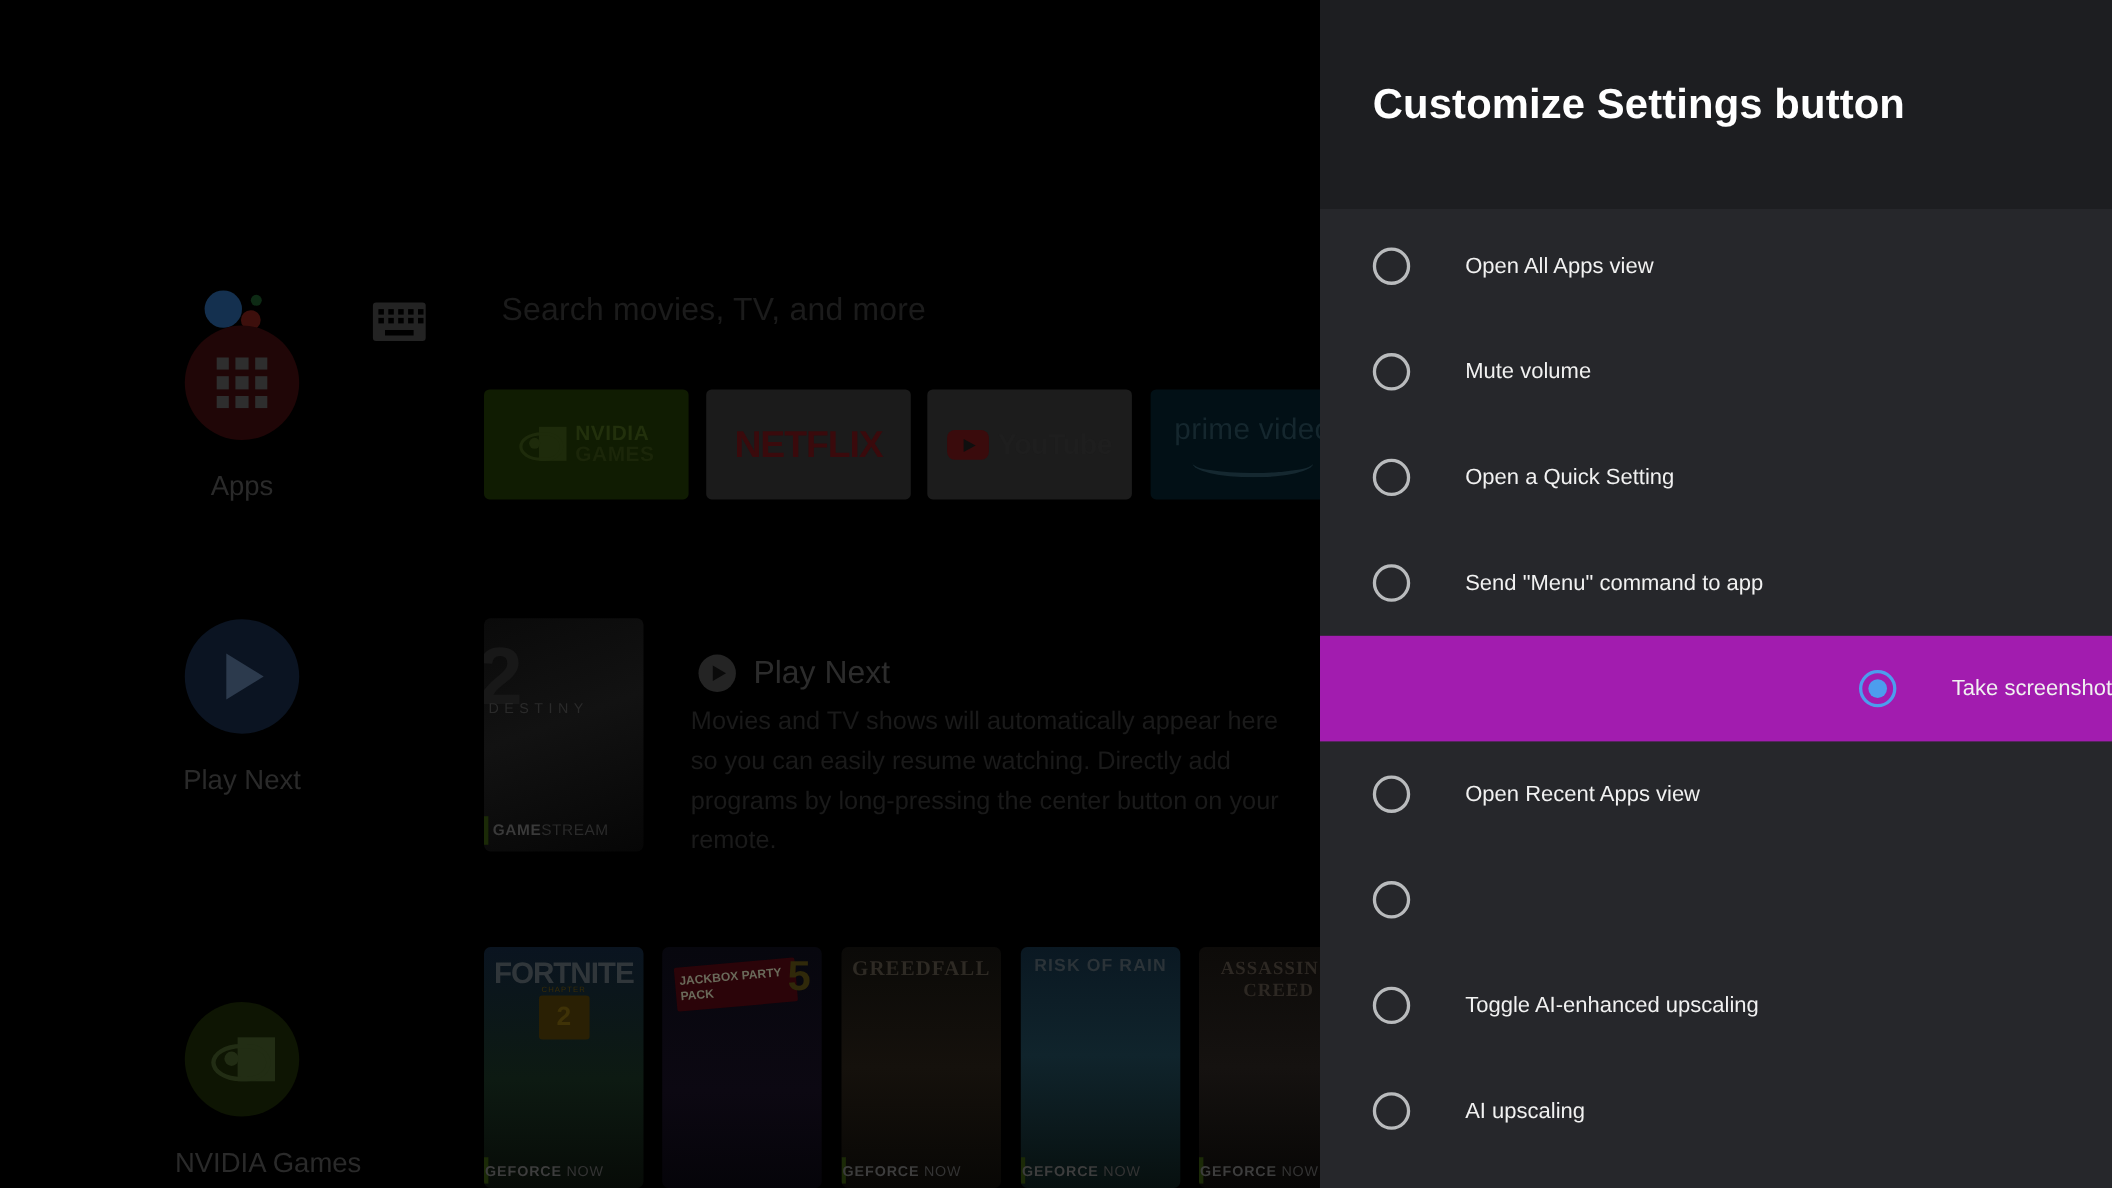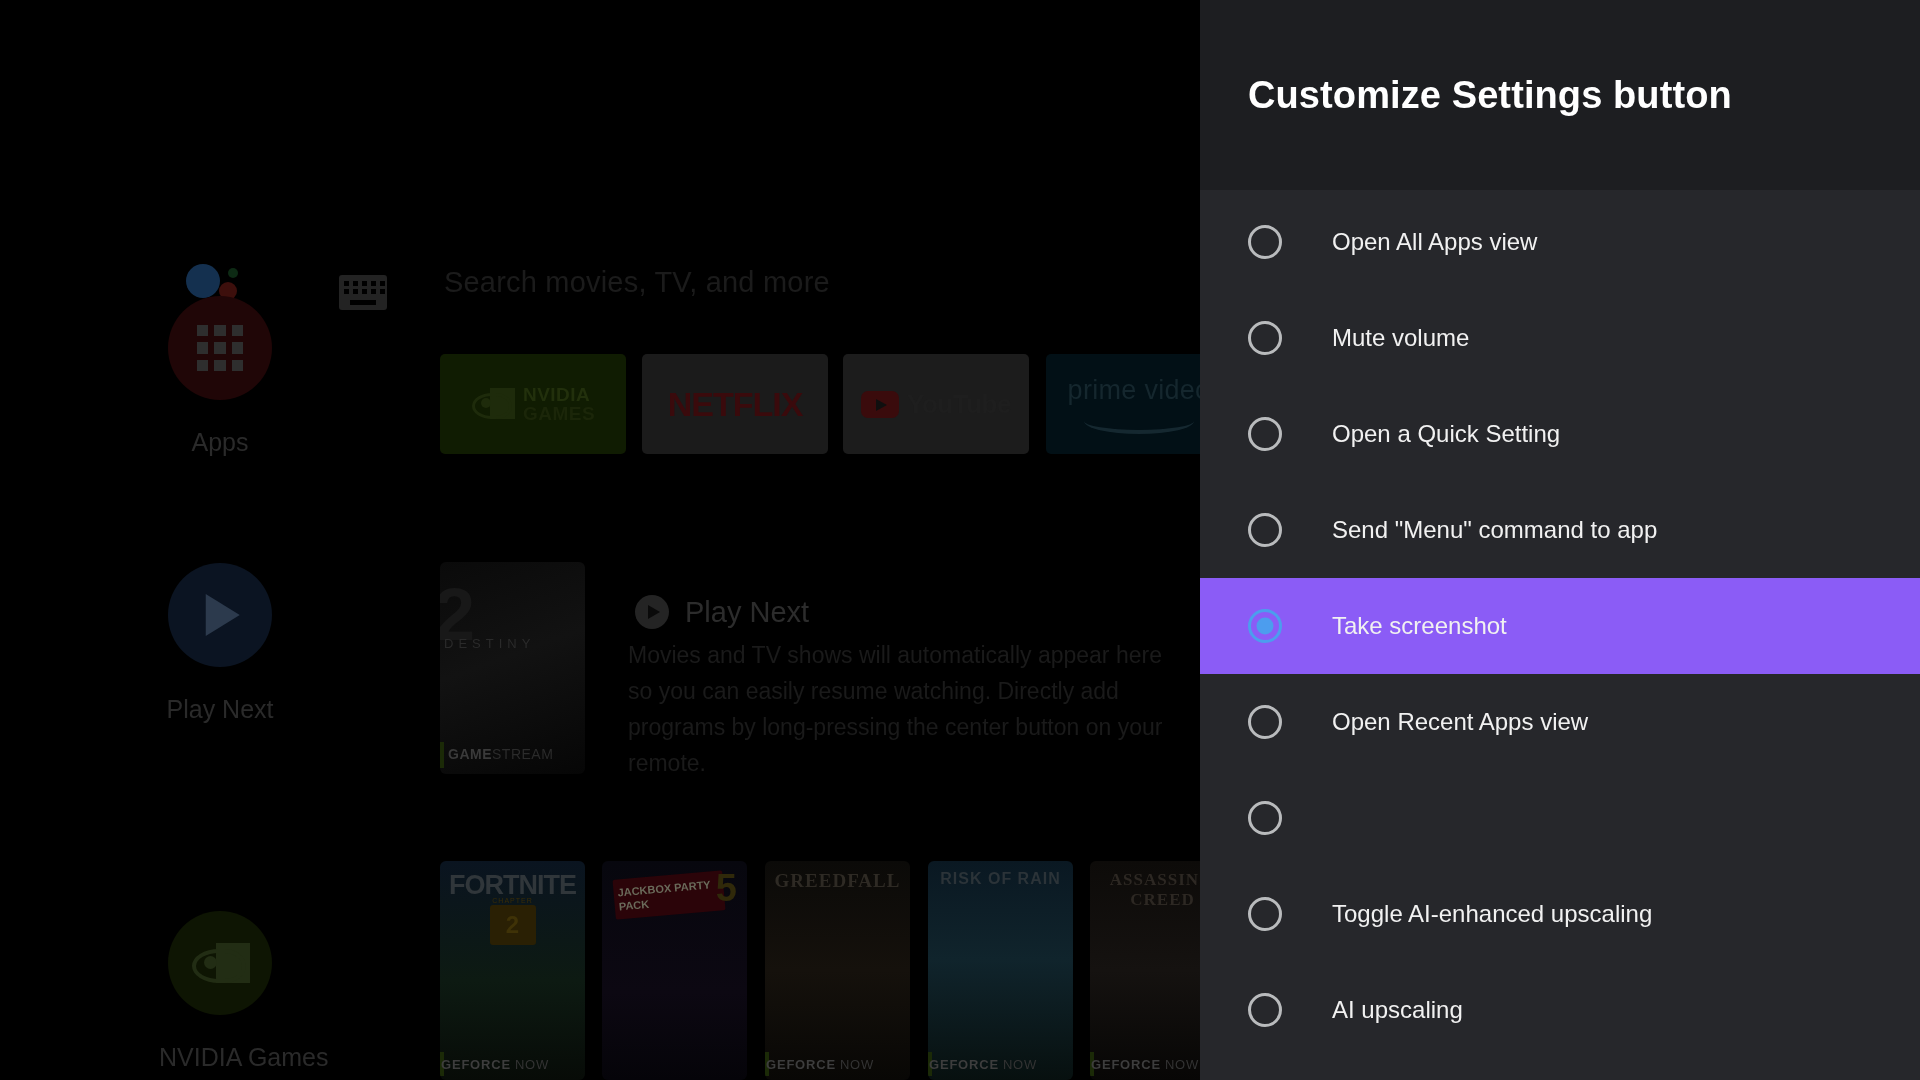--- a/index.html
+++ b/index.html
@@ -19,21 +19,21 @@
   .a-blue  {left:0px;  top:6px;  width:34px;height:34px;background:#14304f;}
   .a-red   {left:33px; top:24px; width:18px;height:18px;background:#3d0f0c;}
   .a-green {left:42px; top:10px; width:10px;height:10px;background:#0d2a14;}
   .a-yellow{left:28px; top:46px; width:22px;height:22px;background:#3b2d03;}
 
   .kb-icon{position:absolute;left:339px;top:155px;width:48px;height:35px;}
   .kb-icon .body{position:absolute;inset:0;background:#232323;border-radius:3px;}
   .kb-icon .key{position:absolute;width:5px;height:5px;background:#000;}
   .kb-icon .space{position:absolute;left:11px;bottom:5px;width:26px;height:5px;background:#000;}
 
-  .search-ph{position:absolute;left:444px;top:146px;font-size:29px;color:#1b1b1b;letter-spacing:.2px;}
+  .search-ph{position:absolute;left:456px;top:146px;font-size:29px;color:#1b1b1b;letter-spacing:.2px;}
 
   
   .rail-item{position:absolute;left:159px;width:122px;text-align:center;}
   .rail-circle{width:104px;height:104px;border-radius:50%;margin:0 auto;position:relative;}
   .rail-label{margin-top:28px;font-size:25px;color:#2a2a2a;white-space:nowrap;}
 
   .c-apps{background:#200607;}
   .c-play{background:#0b1422;}
   .c-nv  {background:#0e1503;}
 
@@ -120,27 +120,27 @@
   .gp5{left:1090px;background:linear-gradient(180deg,#0d0b09 0%,#151210 50%,#070605 100%);}
   .gp5 .gtitle{font-size:17px;font-family:"Liberation Serif",serif;letter-spacing:1px;color:#2d2823;}
 
   
   #panel{position:absolute;right:0;top:0;width:720px;height:1080px;background:#26272b;}
   .panel-header{height:190px;background:#1d1e21;box-sizing:border-box;
                 display:flex;align-items:center;padding-left:48px;}
   .panel-title{font-size:38px;font-weight:700;color:#fff;letter-spacing:.1px;}
   .panel-list{padding-top:4px;}
   .opt-row{height:96px;display:flex;align-items:center;padding-left:48px;box-sizing:border-box;}
-  .opt-row.selected{background:#8b5cf6;}
+  .opt-row.selected{background:#a21caf;justify-content:flex-end;}
   .radio{width:34px;height:34px;border-radius:50%;border:3px solid #b9bbbd;box-sizing:border-box;flex:0 0 auto;
          position:relative;}
   .opt-row.selected .radio{border-color:#4c9dee;}
   .opt-row.selected .radio:after{content:"";position:absolute;left:50%;top:50%;transform:translate(-50%,-50%);
          width:17px;height:17px;border-radius:50%;background:#4c9dee;}
-  .opt-label{margin-left:50px;font-size:24px;color:#f1f1f1;white-space:nowrap;}
+  .opt-label{margin-left:50px;font-size:20px;color:#f1f1f1;white-space:nowrap;}
 </style>
 </head>
 <body>
 
 <div id="tv-home">
 
   <div class="search-row">
     <div class="assistant">
       <i class="a-blue"></i>
         <i class="a-red"></i>

